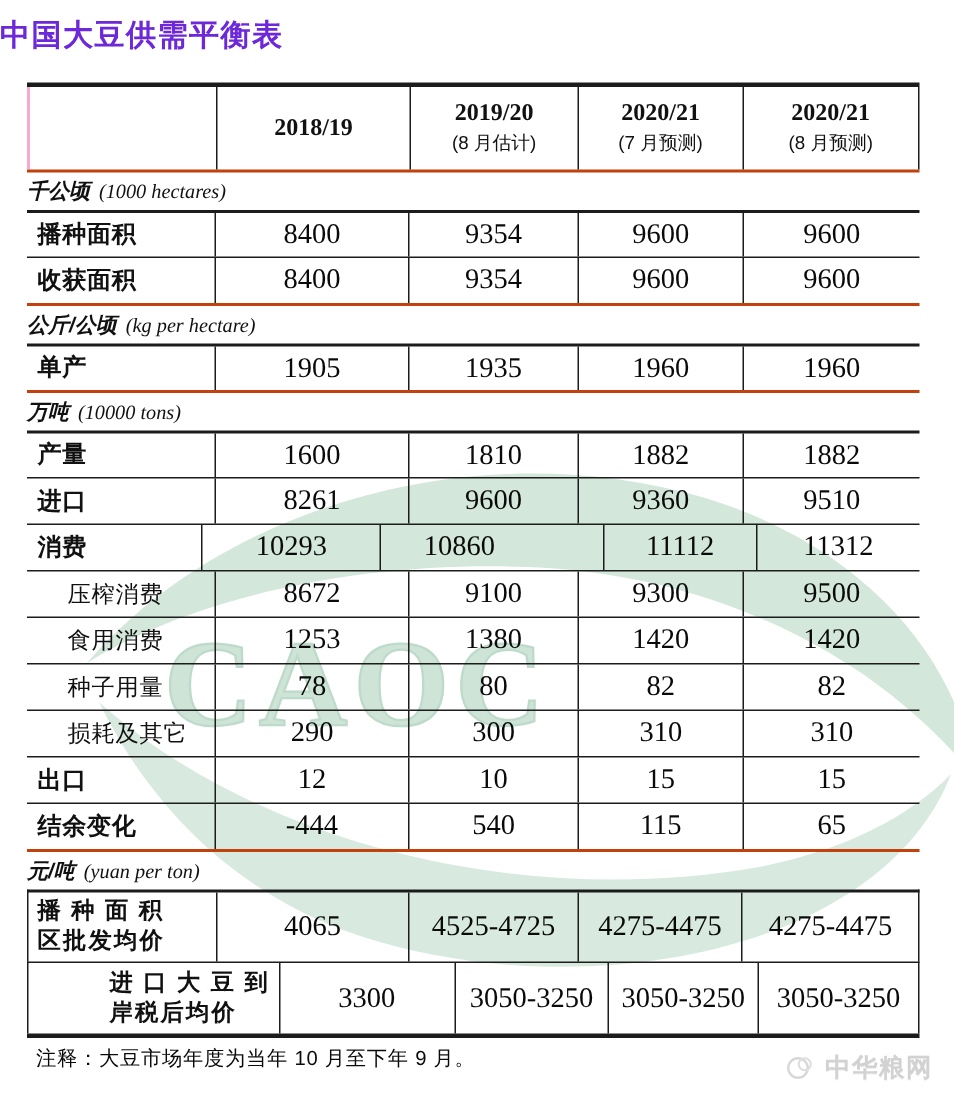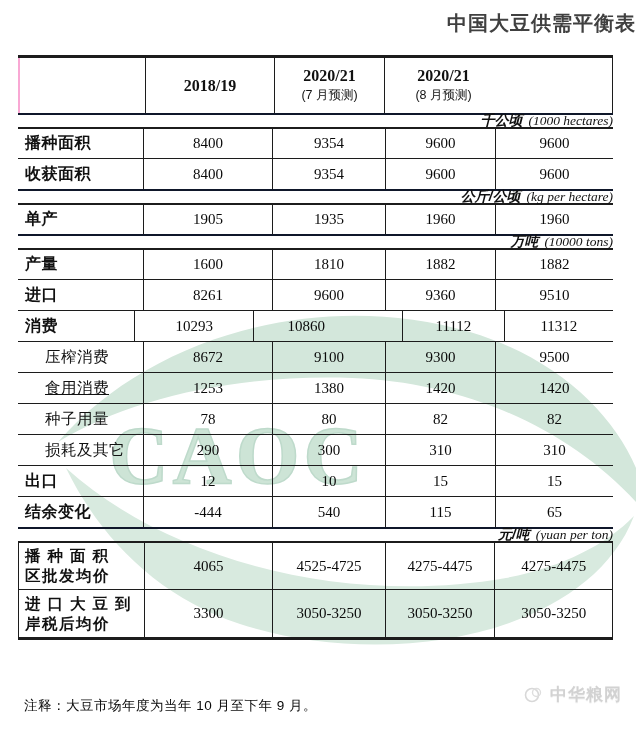--- a/index.html
+++ b/index.html
@@ -8,56 +8,56 @@
     width:636px;height:738px;
     background:#ffffff;
     font-family:"Liberation Sans",sans-serif;
     color:#111;
     overflow:hidden;
   }
   .wm-svg{position:absolute;left:0;top:0;width:636px;height:738px;pointer-events:none;}
   .content{position:relative;z-index:1;}
   .title{
     position:absolute;left:0;top:10px;width:636px;
-    text-align:right;font-size:20px;font-weight:700;letter-spacing:1px;
-    color:#404040;
+    text-align:left;font-size:20px;font-weight:700;letter-spacing:1px;
+    color:#6d28d9;
   }
   .tbl{
     position:absolute;left:18px;top:55px;width:595px;
     border-top:3px solid #1c1c1c;border-bottom:3px solid #1c1c1c;
   }
   .row{display:flex;box-sizing:border-box;}
   .row.header{height:55px;border-left:2px solid #f9a8d4;border-right:1px solid #1c1c1c;}
-  .row.unit{height:14px;border-top:2px solid #0f172a;
-    justify-content:flex-end;align-items:center;gap:6px;}
+  .row.unit{height:27px;border-top:2px solid #c2410c;
+    justify-content:flex-start;align-items:center;gap:6px;}
   .row.data{height:31px;border-top:1px solid #1c1c1c;align-items:stretch;}
   .row.price{height:48px;border-top:1px solid #1c1c1c;align-items:stretch;
     border-left:1px solid #1c1c1c;border-right:1px solid #1c1c1c;}
   .row.tk{border-top-width:2px;}
   .cell{box-sizing:border-box;display:flex;align-items:center;justify-content:center;}
   .vcell{border-left:1px solid #1c1c1c;
-    font-family:"Liberation Serif",serif;font-size:15px;color:#0a0a0a;}
+    font-family:"Liberation Serif",serif;font-size:19px;color:#0a0a0a;}
   .lcell{justify-content:flex-start;padding-left:7px;
     font-size:16px;font-weight:600;letter-spacing:0.5px;}
   .lcell.ind{padding-left:27px;font-weight:500;font-size:15.5px;}
   .hcell{flex-direction:column;border-left:1px solid #1c1c1c;}
   .hcell.c0{border-left:none;}
   .hyear{font-family:"Liberation Serif",serif;font-weight:700;font-size:16px;}
   .hsub{font-size:12.5px;margin-top:2px;color:#111;}
   .unit-cn{font-size:14px;font-style:italic;font-weight:600;}
   .unit-en{font-family:"Liberation Serif",serif;font-style:italic;font-size:13.5px;}
   .plabel{flex-direction:column;align-items:flex-start;justify-content:center;
     padding-left:6px;line-height:20px;font-size:15.5px;font-weight:600;}
   .jline1{letter-spacing:7px;white-space:nowrap;}
   .jline2{letter-spacing:1.5px;white-space:nowrap;}
   .note{
     position:absolute;left:24px;top:697px;font-size:13.5px;color:#0a0a0a;letter-spacing:0.5px;
   }
   .brand{
-    position:absolute;right:14px;top:683px;
+    position:absolute;right:14px;top:700px;
     display:flex;align-items:center;gap:5px;
     color:#d2d2d2;font-weight:700;font-size:17px;letter-spacing:1px;
     text-shadow:0 1px 0 #f2f2f2;
   }
 </style>
 </head>
 <body>
 
 <div class="page">
 
@@ -70,20 +70,24 @@
   <div class="content">
     <div class="title">中国大豆供需平衡表</div>
 
     <div class="tbl">
         <div class="row header">
           <div class="cell hcell c0" style="width: 125px;">
             <div class="hyear"></div>
           </div>
           <div class="cell hcell c1" style="width: 129px;">
             <div class="hyear">2018/19</div>
+          </div>
+          <div class="cell hcell c2" style="width: 113px;">
+            <div class="hyear">2019/20</div>
+            <div class="hsub">(8 月估计)</div>
           </div>
           <div class="cell hcell c3" style="width: 110px;">
             <div class="hyear">2020/21</div>
             <div class="hsub">(7 月预测)</div>
           </div>
           <div class="cell hcell c4" style="width: 118px;">
             <div class="hyear">2020/21</div>
             <div class="hsub">(8 月预测)</div>
           </div>
         </div>
@@ -142,21 +146,21 @@
           <div class="cell vcell" style="width: 118px;">11312</div>
         </div>
         <div class="row data">
           <div class="cell lcell ind" style="width: 125px;">压榨消费</div>
           <div class="cell vcell" style="width: 129px;">8672</div>
           <div class="cell vcell" style="width: 113px;">9100</div>
           <div class="cell vcell" style="width: 110px;">9300</div>
           <div class="cell vcell" style="width: 118px;">9500</div>
         </div>
         <div class="row data">
-          <div class="cell lcell ind" style="width: 125px; text-decoration: underline;">食用消费</div>
+          <div class="cell lcell ind" style="width: 125px;">食用消费</div>
           <div class="cell vcell" style="width: 129px;">1253</div>
           <div class="cell vcell" style="width: 113px;">1380</div>
           <div class="cell vcell" style="width: 110px;">1420</div>
           <div class="cell vcell" style="width: 118px;">1420</div>
         </div>
         <div class="row data">
           <div class="cell lcell ind" style="width: 125px;">种子用量</div>
           <div class="cell vcell" style="width: 129px;">78</div>
           <div class="cell vcell" style="width: 113px;">80</div>
           <div class="cell vcell" style="width: 110px;">82</div>
@@ -191,21 +195,21 @@
           <div class="cell plabel" style="width: 125px;">
             <span class="jline1">播种面积</span>
             <span class="jline2">区批发均价</span>
           </div>
           <div class="cell vcell" style="width: 129px;">4065</div>
           <div class="cell vcell" style="width: 113px;">4525-4725</div>
           <div class="cell vcell" style="width: 110px;">4275-4475</div>
           <div class="cell vcell" style="width: 118px;">4275-4475</div>
         </div>
         <div class="row price">
-          <div class="cell plabel" style="width: 125px;">
+          <div class="cell plabel" style="width: 125px; margin-left: 48px;">
             <span class="jline1">进口大豆到</span>
             <span class="jline2">岸税后均价</span>
           </div>
           <div class="cell vcell" style="width: 129px;">3300</div>
           <div class="cell vcell" style="width: 113px;">3050-3250</div>
           <div class="cell vcell" style="width: 110px;">3050-3250</div>
           <div class="cell vcell" style="width: 118px;">3050-3250</div>
         </div>
       </div>
 

